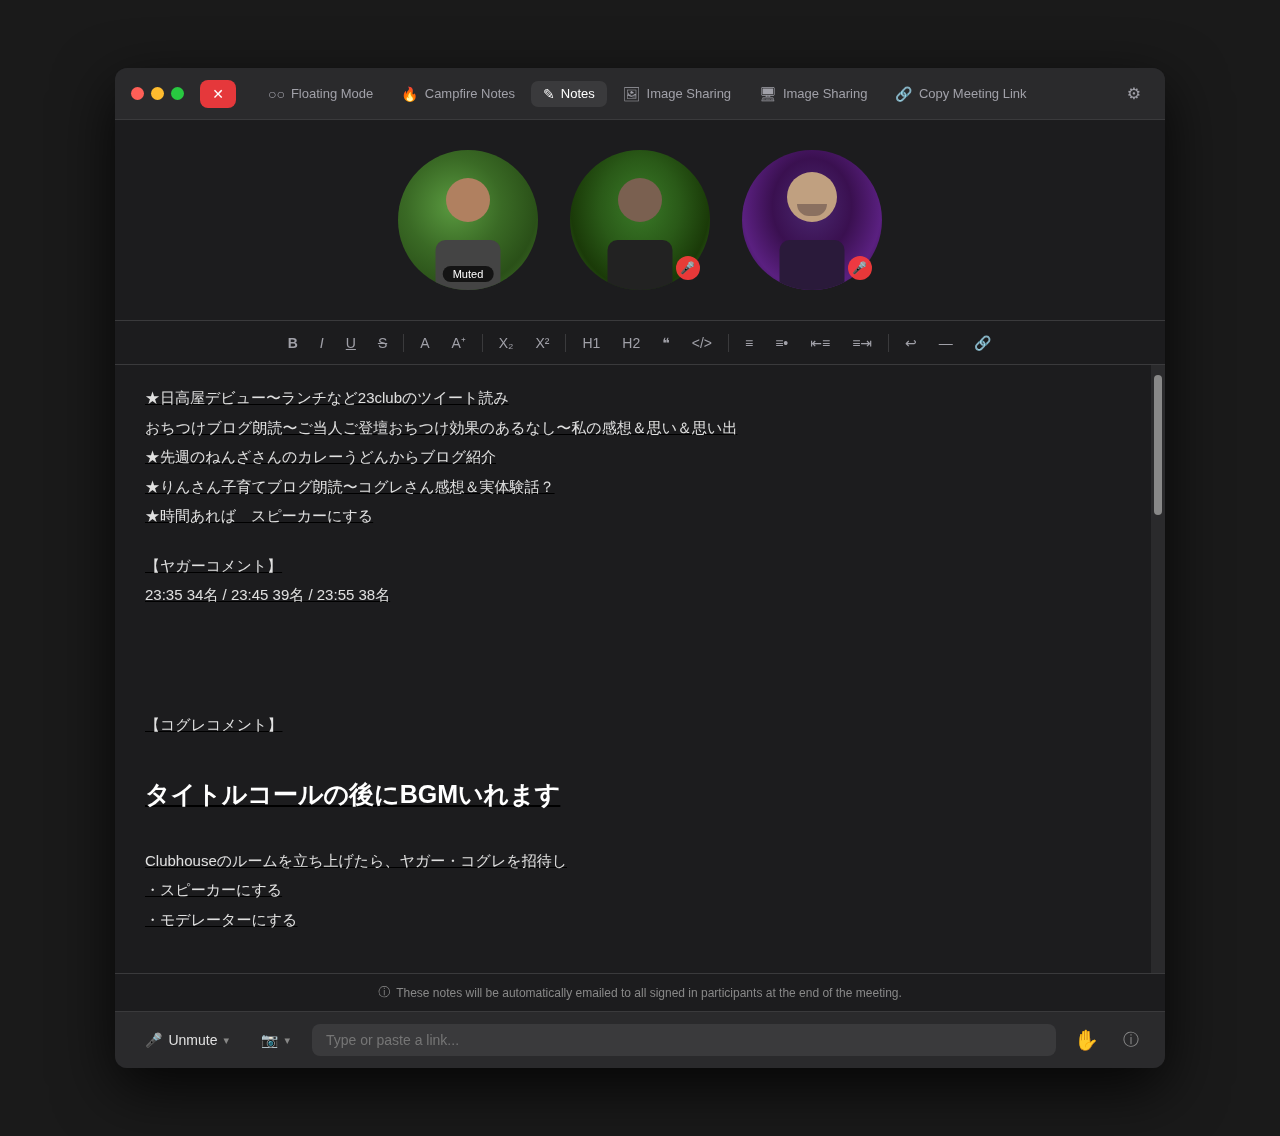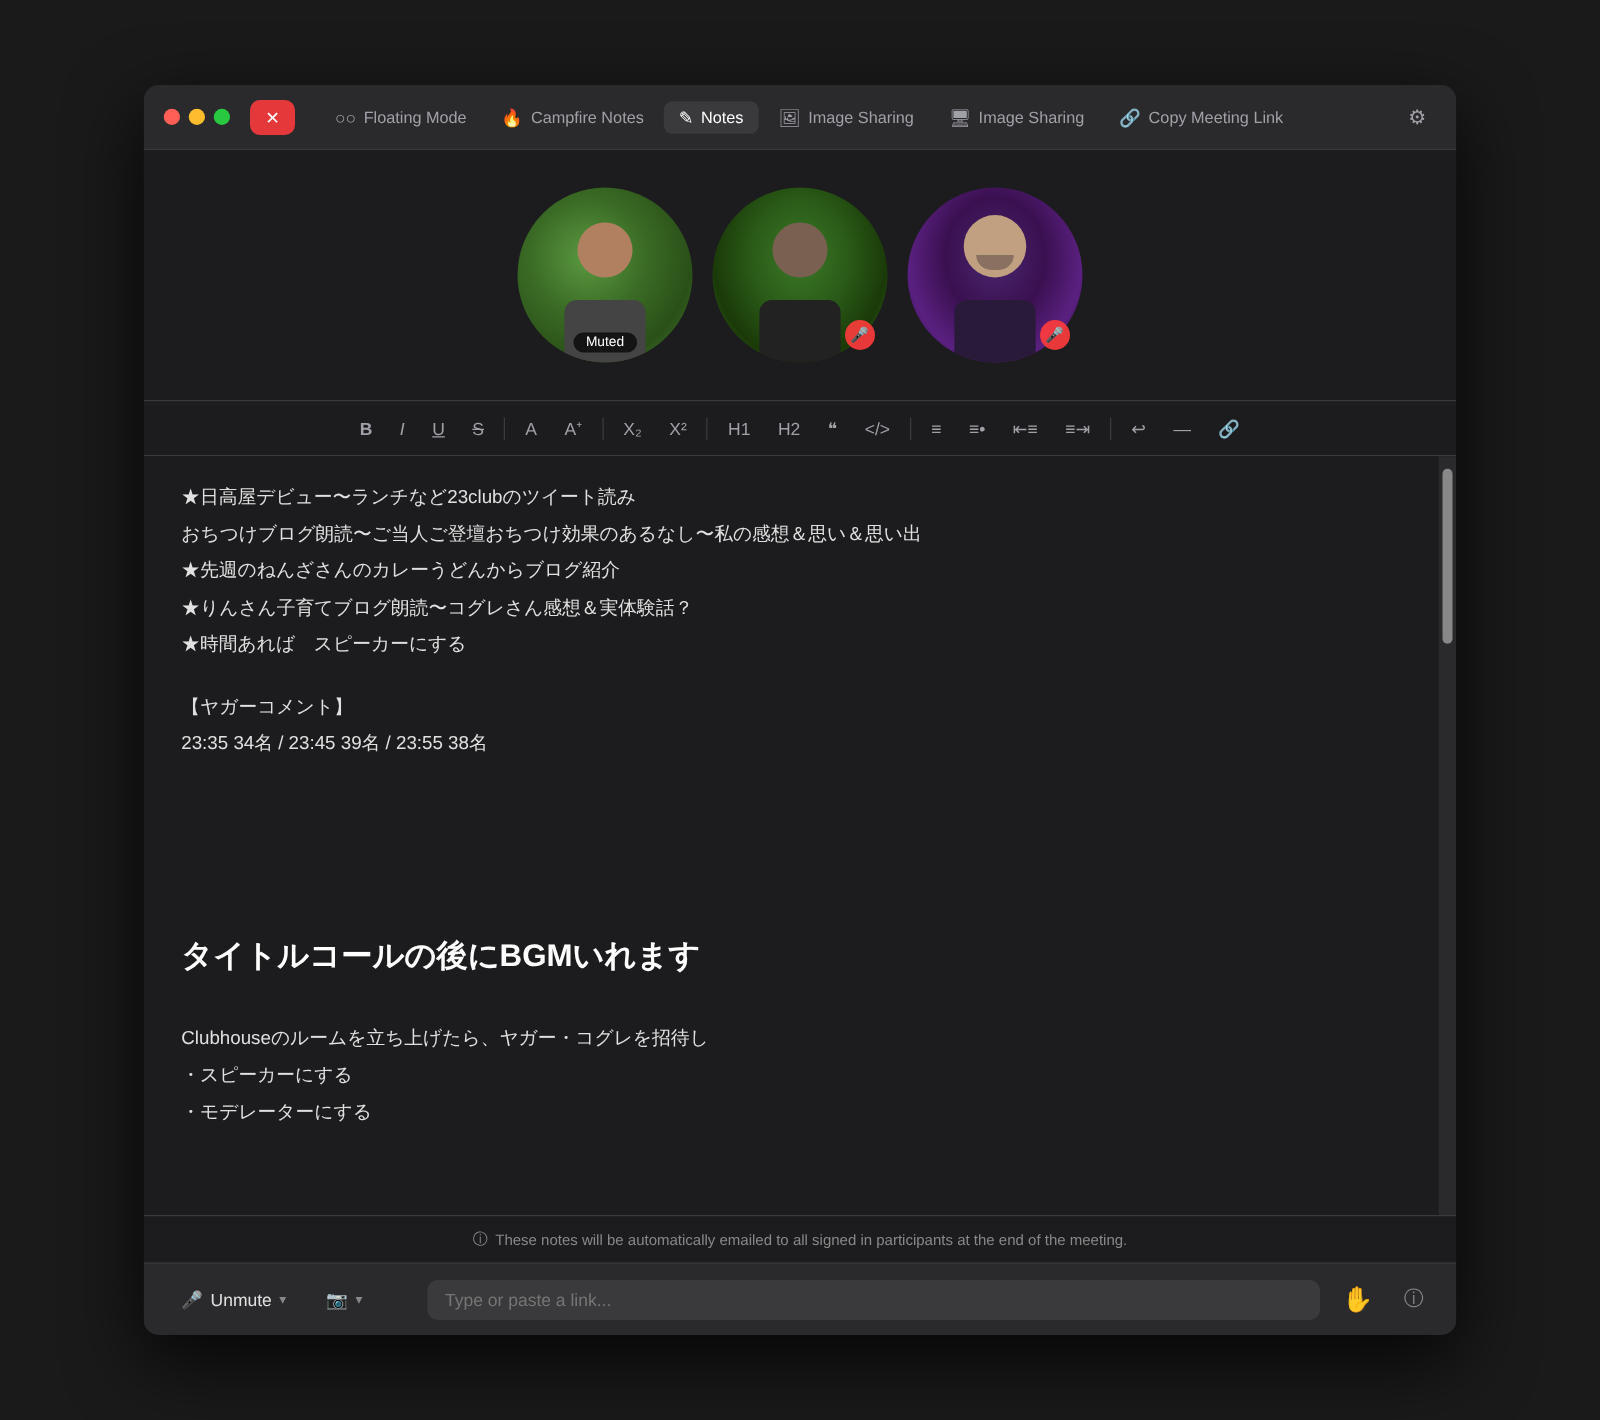--- a/index.html
+++ b/index.html
@@ -91,21 +91,21 @@
       cursor: pointer;
       padding: 5px 8px;
       border-radius: 7px;
       font-size: 16px;
     }
     .video-area {
       display: flex;
       justify-content: center;
       align-items: center;
       padding: 16px;
-      gap: 16px;
+      gap: 32px;
       background: #1c1c1e;
       flex-shrink: 0;
       height: 200px;
     }
     .avatar-container {
       position: relative;
       width: 140px;
       height: 140px;
     }
     .avatar {
@@ -165,20 +165,21 @@
     }
     .toolbar-divider {
       width: 1px;
       height: 18px;
       background: #3a3a3c;
     }
     .editor-area {
       flex: 1;
       display: flex;
       overflow: hidden;
+      text-decoration: underline;
     }
     .editor-content {
       flex: 1;
       overflow-y: auto;
       padding: 20px 30px;
       color: #e0e0e0;
       font-size: 15px;
       line-height: 1.7;
       background: #1c1c1e;
     }
@@ -270,21 +271,20 @@
     }
     .link-input {
       flex: 1;
       background: #3a3a3c;
       border: none;
       border-radius: 8px;
       padding: 8px 14px;
       color: #84cc16;
       font-size: 14px;
       outline: none;
-      margin-left: 30px;
     }
     .hand-btn {
       background: transparent;
       border: none;
       color: #e0e0e0;
       cursor: pointer;
       font-size: 20px;
       padding: 6px;
       border-radius: 7px;
     }
@@ -473,20 +473,21 @@
       <div class="note-line">★りんさん子育てブログ朗読〜コグレさん感想＆実体験話？</div>
       <div class="note-line">★時間あれば　スピーカーにする</div>
       <div class="note-line empty"></div>
       <div class="note-line">【ヤガーコメント】</div>
       <div class="note-line">23:35 34名 / 23:45 39名 / 23:55 38名</div>
       <div class="note-line empty"></div>
       <div class="note-line empty"></div>
       <div class="note-line empty"></div>
       <div class="note-line empty"></div>
       <div class="note-line empty"></div>
+      <div class="note-line">【コグレコメント】</div>
       <div class="note-line empty"></div>
       <div class="note-heading">タイトルコールの後にBGMいれます</div>
       <div class="note-line empty"></div>
       <div class="note-line">Clubhouseのルームを立ち上げたら、ヤガー・コグレを招待し</div>
       <div class="note-line">・スピーカーにする</div>
       <div class="note-line">・モデレーターにする</div>
 
     </div>
     <div class="scrollbar-track">
       <div class="scrollbar-thumb"></div>

